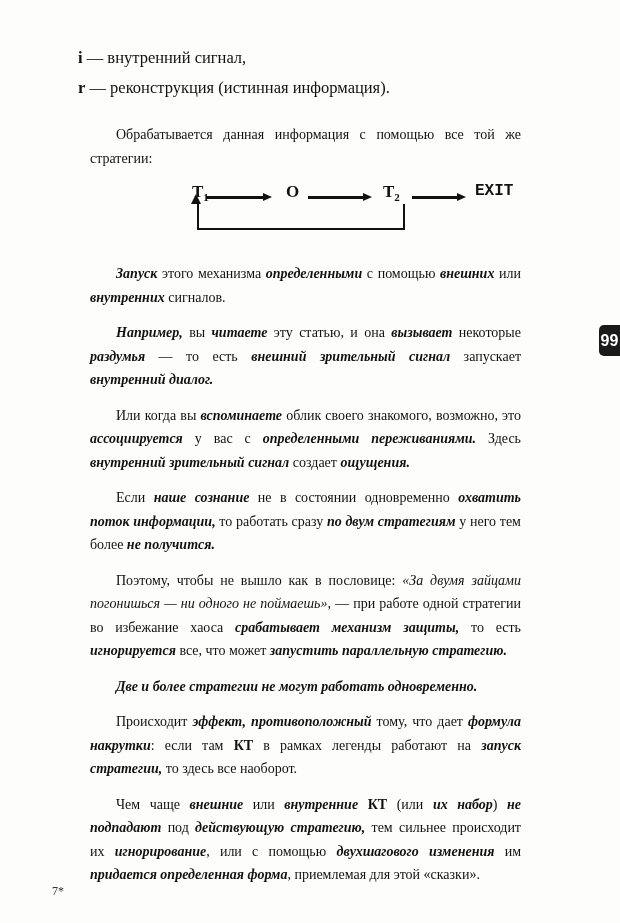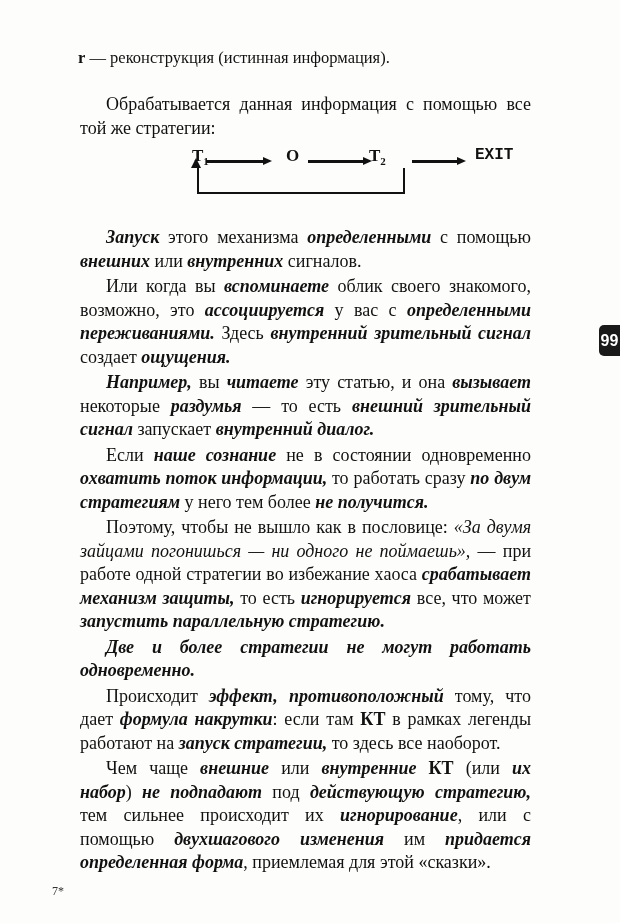--- a/index.html
+++ b/index.html
@@ -34,24 +34,24 @@
   .legend-line {
     font-size: 16.5px;
     line-height: 26px;
     margin-bottom: 4px;
     white-space: nowrap;
   }
   .legend-line .sym {
     font-weight: bold;
   }
   .para {
-    font-size: 18px;
+    font-size: 14px;
     line-height: 23.5px;
     text-align: justify;
-    margin: 2px;
+    margin: 12px;
     text-indent: 26px;
   }
   .gap-lg { margin-top: 22px; }
   .gap-sm { margin-top: 2px; }
   b { font-weight: bold; }
   i { font-style: italic; }
   .bi { font-weight: bold; font-style: italic; }
 
   
   .diagram {
@@ -67,21 +67,21 @@
     font-size: 17px;
     top: 0;
   }
   .node .sub {
     font-size: 11px;
     vertical-align: sub;
     font-weight: bold;
   }
   .n-t1 { left: 0px; margin-left: 14px; }
   .n-o  { left: 108px; }
-  .n-t2 { left: 191px; }
+  .n-t2 { left: 205px; }
   .n-exit { left: 297px; font-size: 16px; font-family: Liberation Mono, monospace; }
   .arrow {
     position: absolute;
     top: 11px;
     height: 9px;
   }
   .arrow .shaft {
     position: absolute;
     left: 0;
     top: 3px;
@@ -152,20 +152,21 @@
     font-family: "Liberation Serif", serif;
   }
 </style>
 </head>
 <body>
 
 <div class="page">
   <div class="content">
 
     <div class="legend">
+      <div class="legend-line"><span class="sym">i</span><span> — внутренний сигнал,</span></div>
       <div class="legend-line"><span class="sym">r</span><span> — реконструкция (истинная информация).</span></div>
     </div>
 
     <p class="para gap-lg">Обрабатывается данная информация с помощью все той же стратегии:</p>
 
     <div class="diagram">
       <span class="node n-t1"><span>T</span><span class="sub">1</span></span>
       <span class="arrow a1">
           <span class="shaft"></span>
           <span class="head"></span>
@@ -180,23 +181,23 @@
           <span class="shaft"></span>
           <span class="head"></span>
         </span>
       <span class="node n-exit"><span>EXIT</span></span>
       <span class="feedback"></span>
       <span class="feedback-head"></span>
     </div>
 
     <p class="para gap-lg"><span class="bi">Запуск</span> этого механизма <span class="bi">определенными</span> с помощью <span class="bi">внешних</span> или <span class="bi">внутренних</span> сигналов.</p>
 
+    <p class="para gap-sm"><span class="bi">Например,</span> вы <span class="bi">читаете</span> эту статью, и она <span class="bi">вызывает</span> некоторые <span class="bi">раздумья</span> — то есть <span class="bi">внешний зрительный сигнал</span> запускает <span class="bi">внутренний диалог.</span></p>
+
     <p class="para gap-sm">Или когда вы <span class="bi">вспоминаете</span> облик своего знакомого, возможно, это <span class="bi">ассоциируется</span> у вас с <span class="bi">определенными переживаниями.</span> Здесь <span class="bi">внутренний зрительный сигнал</span> создает <span class="bi">ощущения.</span></p>
-
-    <p class="para gap-sm"><span class="bi">Например,</span> вы <span class="bi">читаете</span> эту статью, и она <span class="bi">вызывает</span> некоторые <span class="bi">раздумья</span> — то есть <span class="bi">внешний зрительный сигнал</span> запускает <span class="bi">внутренний диалог.</span></p>
 
     <p class="para gap-sm">Если <span class="bi">наше сознание</span> не в состоянии одновременно <span class="bi">охватить поток информации,</span> то работать сразу <span class="bi">по двум стратегиям</span> у него тем более <span class="bi">не получится.</span></p>
 
     <p class="para gap-sm">Поэтому, чтобы не вышло как в пословице: <i>«За двумя зайцами погонишься — ни одного не поймаешь»,</i> — при работе одной стратегии во избежание хаоса <span class="bi">срабатывает механизм защиты,</span> то есть <span class="bi">игнорируется</span> все, что может <span class="bi">запустить параллельную стратегию.</span></p>
 
 
     <p class="para gap-sm"><span class="bi">Две и более стратегии не могут работать одновременно.</span></p>
 
     <p class="para gap-sm">Происходит <span class="bi">эффект, противоположный</span> тому, что дает <span class="bi">формула накрутки</span>: если там <b>КТ</b> в рамках легенды работают на <span class="bi">запуск стратегии,</span> то здесь все наоборот.</p>
 

